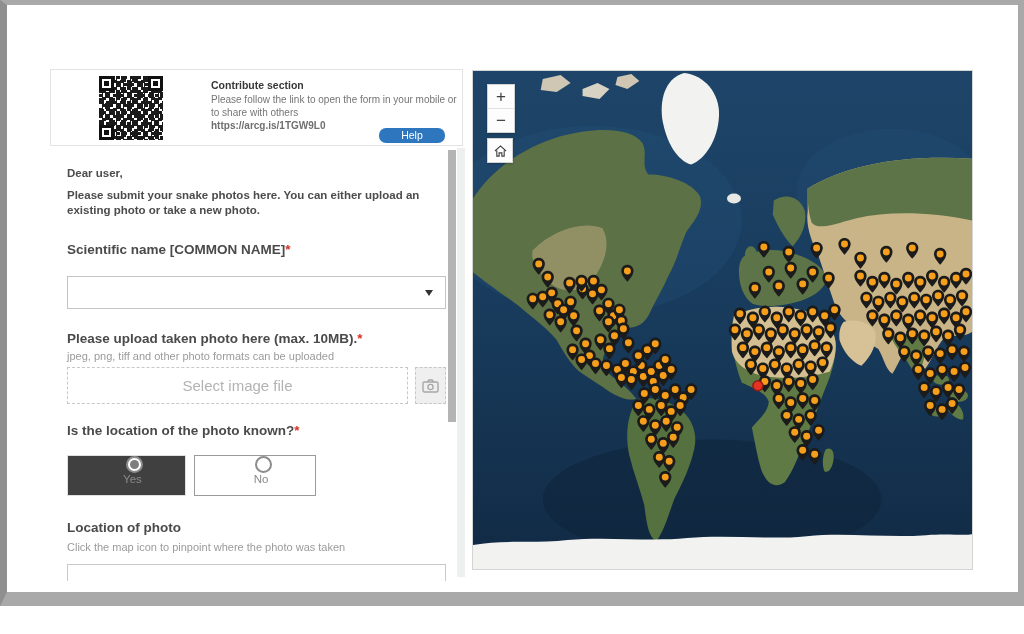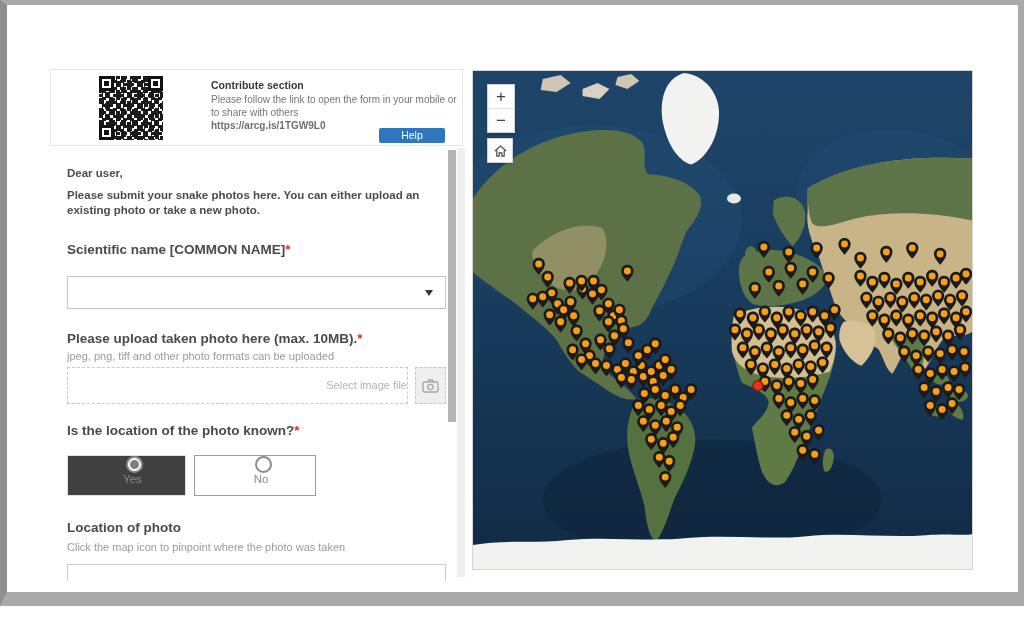--- a/index.html
+++ b/index.html
@@ -44,21 +44,21 @@
   .q-label { position:absolute; left:60px; font-size:13.5px; font-weight:bold; color:#4a4a4a; }
   .req { font-weight:bold; }
   .q-hint { position:absolute; left:60px; font-size:11px; color:#9b9b9b; }
 
   .select-box { position:absolute; left:60px; top:271px; width:379px; height:33px; background:#fff;
     border:1px solid #c4c4c4; cursor:pointer; }
   .caret { position:absolute; right:12px; top:13px; width:0; height:0;
     border-left:4.5px solid transparent; border-right:4.5px solid transparent; border-top:6px solid #333; }
 
   .upload-box { position:absolute; left:60px; top:362px; width:341px; height:37px; border:1px dashed #c8c8c8;
-    background:#fff; color:#b3b3b3; font-size:11px; text-align:right; line-height:35px; cursor:pointer; }
+    background:#fff; color:#b3b3b3; font-size:15px; text-align:center; line-height:35px; cursor:pointer; }
   .camera-btn { position:absolute; left:408px; top:362px; width:31px; height:37px; border:1px dashed #c8c8c8;
     background:#efefef; cursor:pointer; display:flex; align-items:center; justify-content:center; }
 
   .radio-row { position:absolute; top:450px; left:60px; }
   .radio-opt { position:absolute; top:0; height:41px; display:flex; align-items:center; cursor:pointer; }
   .opt-yes { left:0; width:119px; background:#404040; border:1px solid #e0e0e0;flex-direction:column; }
   .opt-no { left:127px; width:122px; background:#fff; border:1px solid #9b9b9b;flex-direction:column; }
   .radio-circle { width:17px; height:17px; border-radius:50%; border:2px solid #8c8c8c; margin-left:16px;
     display:flex; align-items:center; justify-content:center; background:#fff; }
   .radio-dot { width:9px; height:9px; border-radius:50%; background:#7e7e7e; }
@@ -89,21 +89,21 @@
         <div class="qr-code">
           <div class="finder f-tl"></div>
           <div class="finder f-tr"></div>
           <div class="finder f-bl"></div>
         </div>
         <div class="qr-text">
           <div class="qr-title">Contribute section</div>
           <div class="qr-desc">Please follow the link to open the form in your mobile or to share with others</div>
           <div class="qr-link">https://arcg.is/1TGW9L0</div>
         </div>
-        <div class="help-btn" id="help-btn" style="background: rgb(46, 119, 191);">Help</div>
+        <div class="help-btn" id="help-btn" style="background: rgb(46, 119, 191); border-radius: 7px;">Help</div>
       </div>
 
       <div class="scroll-track"></div>
       <div class="scroll-thumb"></div>
 
       <div class="greeting">Dear user,</div>
       <div class="instructions">Please submit your snake photos here. You can either upload an existing photo or take a new photo.</div>
 
       <div class="q-label" style="top:237px;">
         <span>Scientific name [COMMON NAME]</span><span class="req req-color" style="color: rgb(216, 48, 32);">*</span>

